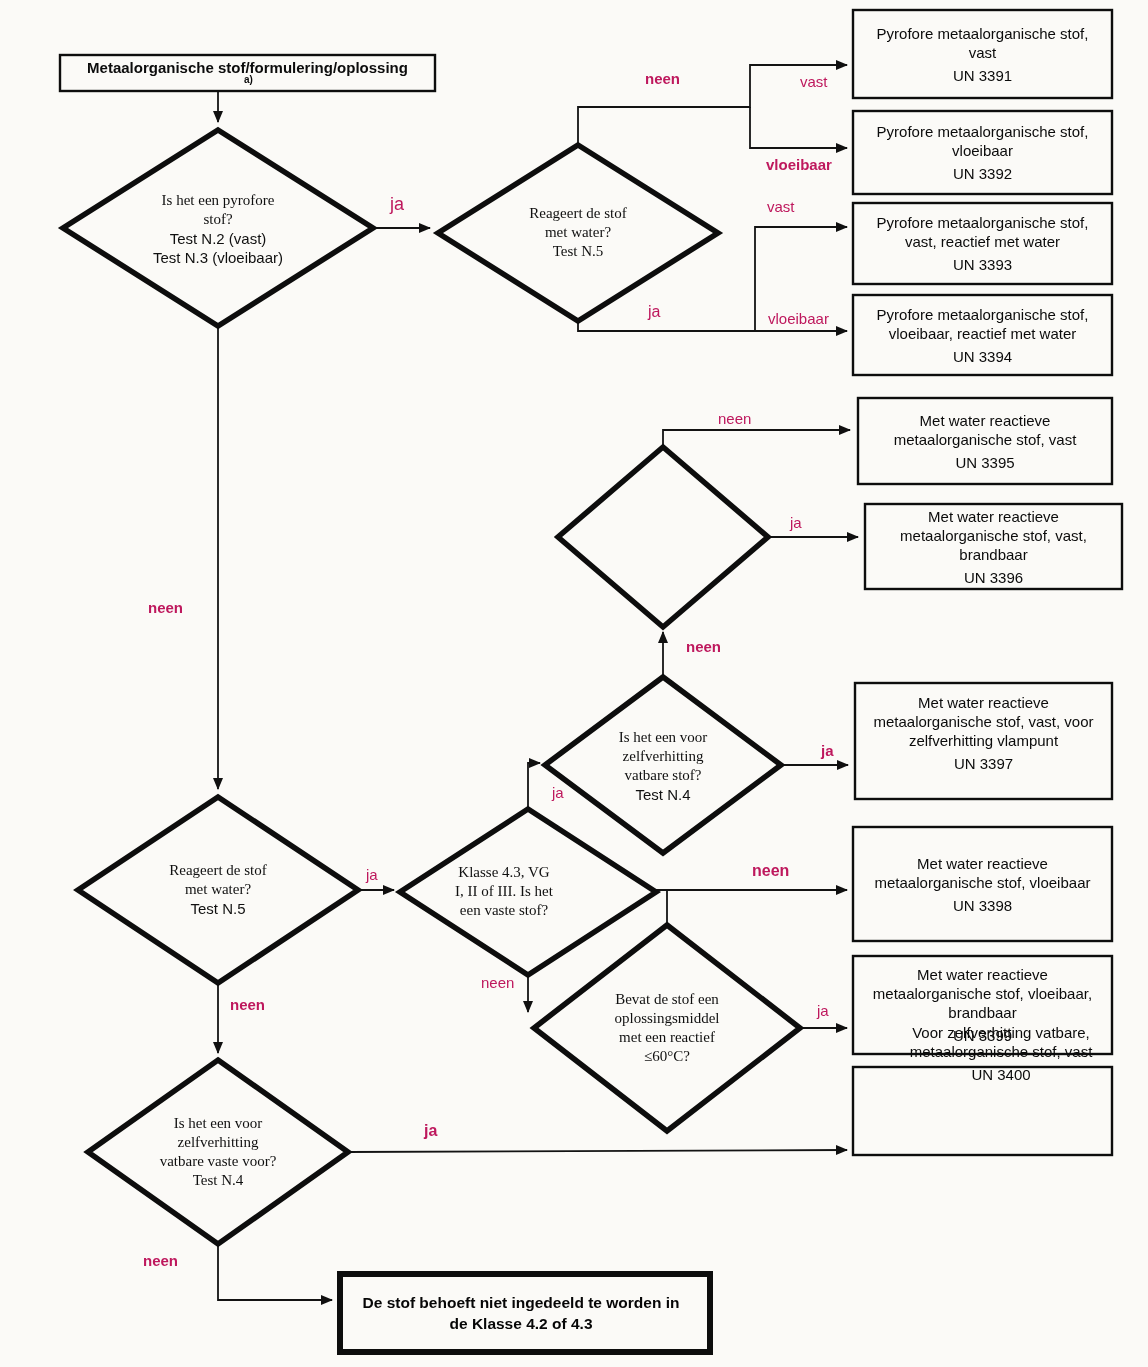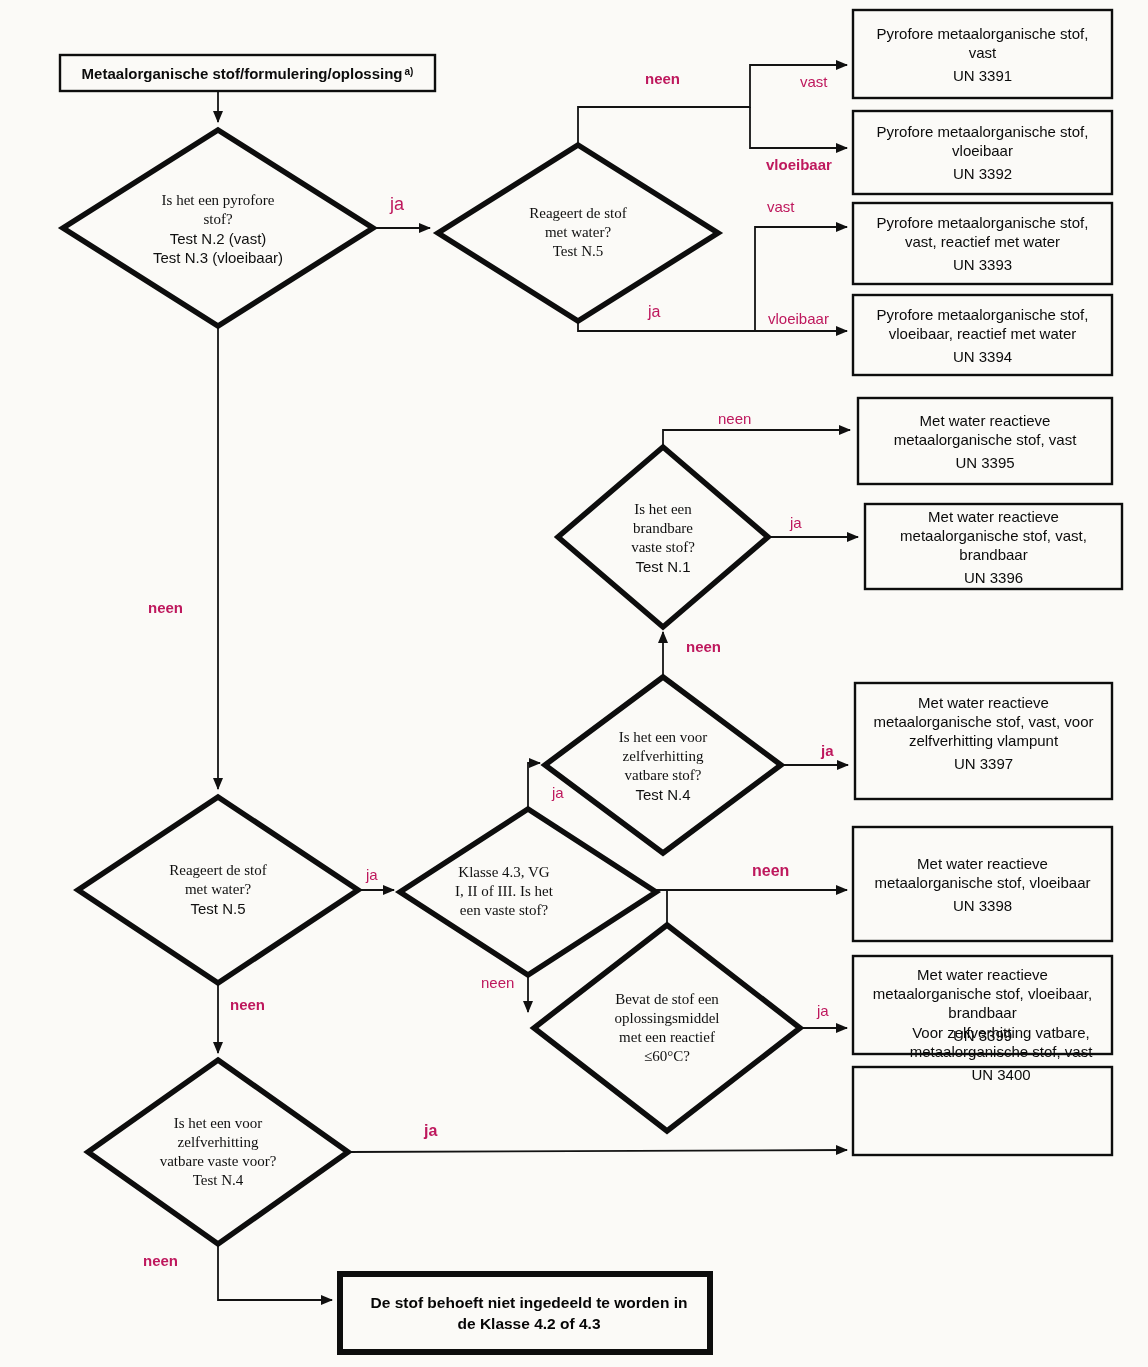--- a/index.html
+++ b/index.html
@@ -98,44 +98,38 @@
       <rect x="858" y="398" width="254" height="86" stroke-width="2.4"></rect>
       <rect x="865" y="504" width="257" height="85" stroke-width="2.4"></rect>
       <rect x="855" y="683" width="257" height="116" stroke-width="2.4"></rect>
       <rect x="853" y="827" width="259" height="114" stroke-width="2.4"></rect>
       <rect x="853" y="956" width="259" height="98" stroke-width="2.4"></rect>
       <rect x="853" y="1067" width="259" height="88" stroke-width="2.4"></rect>
       <rect x="340" y="1274" width="370" height="78" stroke-width="6"></rect>
     </g>
   </svg>
 
-  <div class="start-text" style="left:60px;top:55px;width:375px;height:36px;">
+  <div class="start-text" style="left:60px;top:55px;width:375px;height:36px;flex-direction:column;">
     <span>Metaalorganische stof/formulering/oplossing</span>
     <sup>a)</sup>
   </div>
 
   <div class="dtext" style="left:108px;top:191px;width:220px;">
     <span>Is het een pyrofore</span>
     <span>stof?</span>
     <span class="sans">Test N.2 (vast)</span>
     <span class="sans">Test N.3 (vloeibaar)</span>
   </div>
 
   <div class="dtext" style="left:478px;top:204px;width:200px;">
     <span>Reageert de stof</span>
     <span>met water?</span>
     <span>Test N.5</span>
   </div>
 
-  <div class="dtext" style="left:583px;top:500px;width:160px;">
-    <span>Is het een</span>
-    <span>brandbare</span>
-    <span>vaste stof?</span>
-    <span class="sans">Test N.1</span>
-  </div>
 
   <div class="dtext" style="left:573px;top:728px;width:180px;">
     <span>Is het een voor</span>
     <span>zelfverhitting</span>
     <span>vatbare stof?</span>
     <span class="sans">Test N.4</span>
   </div>
 
   <div class="dtext" style="left:118px;top:861px;width:200px;">
     <span>Reageert de stof</span>
@@ -219,21 +213,21 @@
     <span>brandbaar</span>
     <span class="un">UN 3399</span>
   </div>
 
   <div class="box-text" style="left:853px;top:1009px;width:296px;height:88px;">
     <span>Voor zelfverhitting vatbare,</span>
     <span>metaalorganische stof, vast</span>
     <span class="un">UN 3400</span>
   </div>
 
-  <div class="final-text" style="left:344px;top:1274px;width:370px;height:78px;justify-content:center;">
+  <div class="final-text" style="left:336px;top:1274px;width:370px;height:78px;justify-content:center;">
     <span>De stof behoeft niet ingedeeld te worden in</span>
     <span>de Klasse 4.2 of 4.3</span>
   </div>
 
   <div class="edge-label big" style="left:390px;top:194px;">ja</div>
   <div class="edge-label b" style="left:645px;top:70px;">neen</div>
   <div class="edge-label" style="left:800px;top:73px;">vast</div>
   <div class="edge-label b" style="left:766px;top:156px;">vloeibaar</div>
   <div class="edge-label mid" style="left:648px;top:303px;">ja</div>
   <div class="edge-label" style="left:767px;top:198px;">vast</div>

